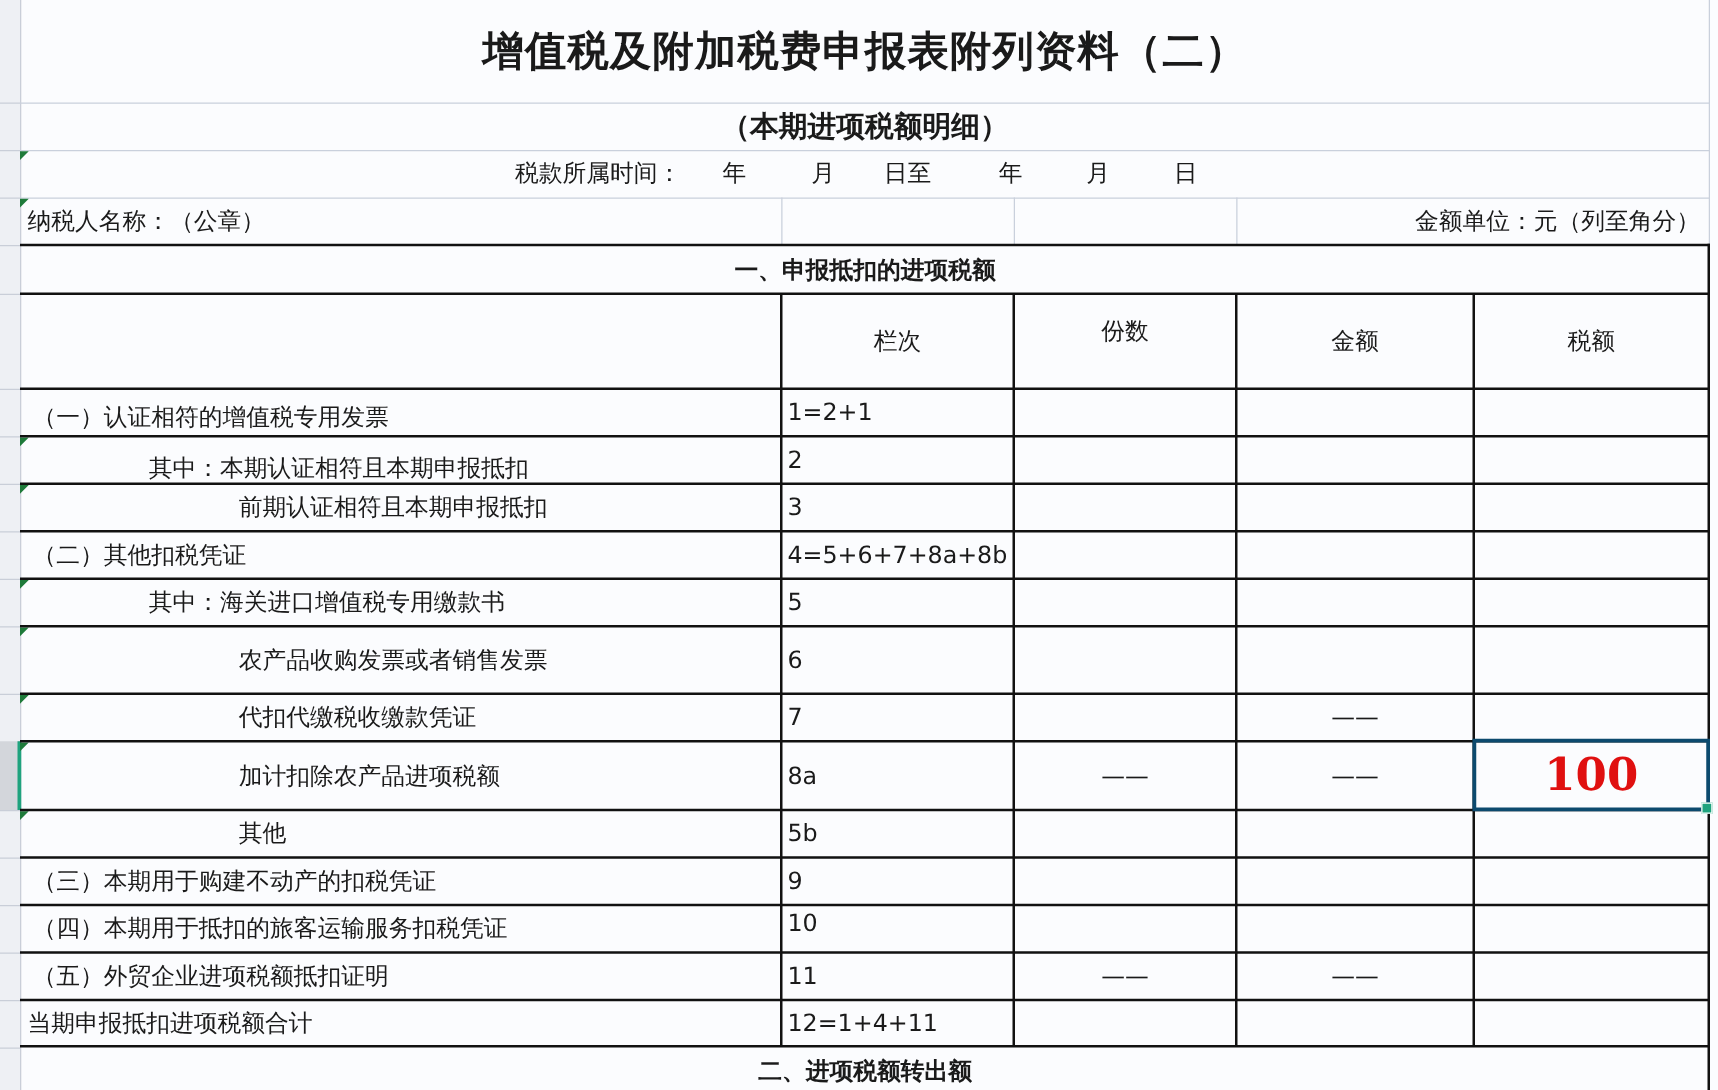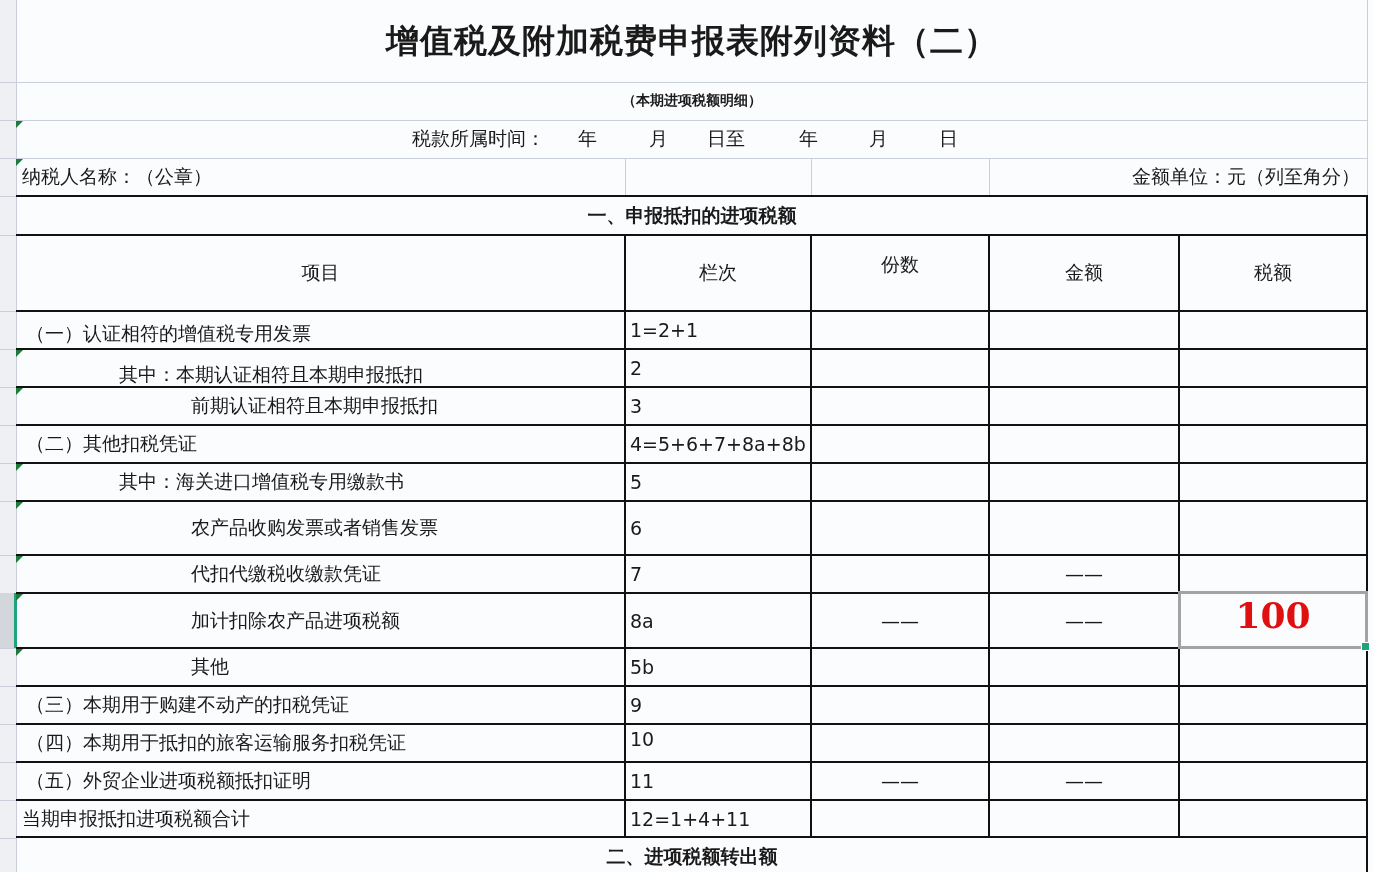--- a/index.html
+++ b/index.html
@@ -13,29 +13,29 @@
     position:absolute; left:0; top:0; width:16px; height:872px;
     background:#eef0f4; border-right:1px solid #c9ced8;
   }
   .rowhdr .tick { position:absolute; left:0; width:16px; height:1px; background:#c9ced8; }
   .rowhdr .sel { position:absolute; left:0; width:16px; background:#d3d6db; }
   .sheet { position:absolute; left:16px; top:0; width:1358px; height:872px; }
   .gridline-h { position:absolute; left:0; height:1px; background:#c9d0dc; }
   .gridline-v { position:absolute; top:0; width:1px; background:#c9d0dc; }
   .cell { position:absolute; box-sizing:border-box; display:flex; align-items:center; font-size:19px; white-space:nowrap; }
   .title { font-size:33px; font-weight:bold; justify-content:center; letter-spacing:1px; }
-  .subtitle { font-size:14px; font-weight:bold; justify-content:center; }
+  .subtitle { font-size:23px; font-weight:bold; justify-content:center; }
   .period { font-size:19px; }
   .bline-h { position:absolute; height:2px; background:#111; }
   .bline-v { position:absolute; width:2px; background:#111; }
   .center { justify-content:center; }
   .green-tri { position:absolute; width:0; height:0; border-top:7px solid #1e7a3a; border-right:7px solid transparent; }
   .selbox {
-    position:absolute; box-sizing:border-box; border:3px solid #a3a3a3;
-    display:flex; justify-content:center;
+    position:absolute; box-sizing:border-box; border:3px solid #0c4a6e;
+    display:flex; align-items:center; justify-content:center;
     color:#e01010; font-family:"DejaVu Serif","Liberation Serif",serif; font-size:36px; font-weight:bold;
   }
   .selbox .handle { position:absolute; right:-5px; bottom:-5px; width:7px; height:7px; background:#1fa37e; border:1px solid #fff; }
   .selrow-edge { position:absolute; left:14px; width:3px; background:#1fa37e; }
 </style>
 </head>
 <body>
 
 <div class="rowhdr">
   <div class="tick" style="top:82px"></div>
@@ -81,21 +81,20 @@
   <div class="cell period" style="left:783px;top:120px;height:38px">年</div>
   <div class="cell period" style="left:853px;top:120px;height:38px">月</div>
   <div class="cell period" style="left:923px;top:120px;height:38px">日</div>
 
   <div class="green-tri" style="left:0;top:159px"></div>
   <div class="cell" style="left:6px;top:158px;height:38px">纳税人名称：（公章）</div>
   <div class="cell" style="right:14px;top:158px;height:38px">金额单位：元（列至角分）</div>
 
   <div class="cell center" style="left:0;top:196px;width:1352px;height:39px;font-weight:bold;font-size:19px">一、申报抵扣的进项税额</div>
 
-  <div class="cell center" style="left:0;top:235px;width:609px;height:76px">项目</div>
   <div class="cell center" style="left:609px;top:235px;width:186px;height:76px">栏次</div>
   <div class="cell center" style="left:795px;top:235px;width:178px;height:59px">份数</div>
   <div class="cell center" style="left:973px;top:235px;width:190px;height:76px">金额</div>
   <div class="cell center" style="left:1163px;top:235px;width:188px;height:76px">税额</div>
 
   <div class="cell" style="left:10px;top:311px;height:46px">（一）认证相符的增值税专用发票</div>
   <div class="cell" style="left:614px;top:311px;height:38px">1=2+1</div>
 
   <div class="green-tri" style="left:0;top:350px"></div>
   <div class="cell" style="left:103px;top:349px;height:52px">其中：本期认证相符且本期申报抵扣</div>

